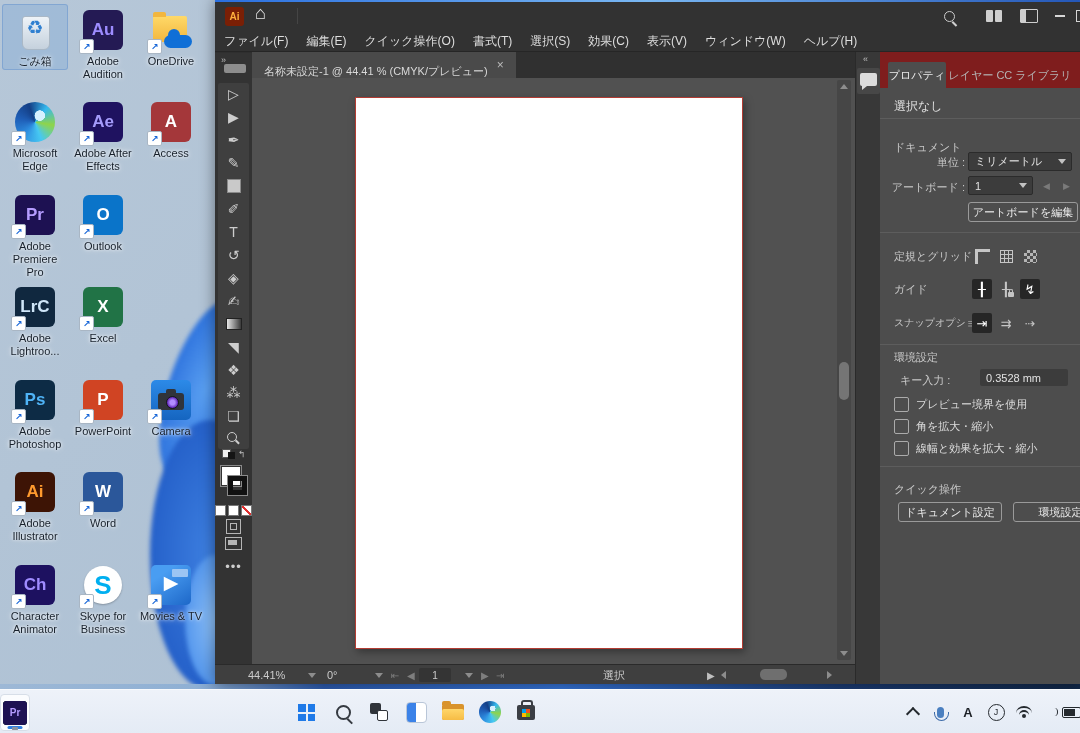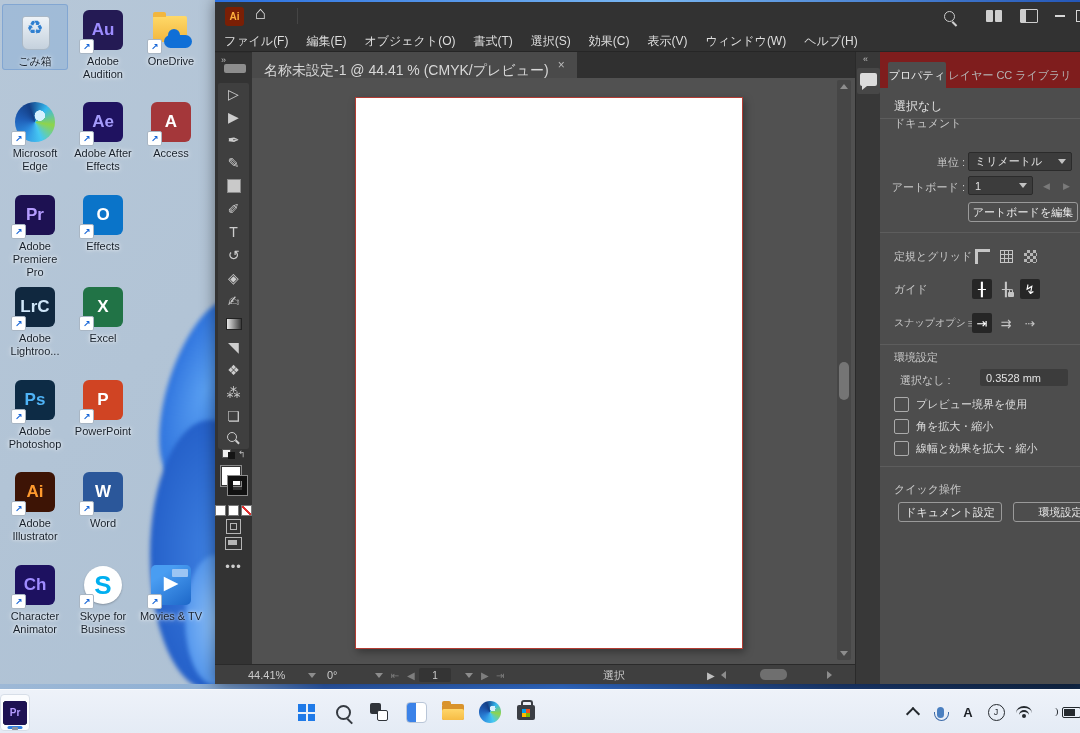--- a/index.html
+++ b/index.html
@@ -95,21 +95,21 @@
   .cs.none{background:linear-gradient(45deg,#fff 42%,#e03030 42% 58%,#fff 58%);}
   .dmode{width:13px;height:13px;border:1px solid #b5b5b5;}
   .dmode::before{content:"";display:block;margin:3px;width:5px;height:5px;border:1px solid #b5b5b5;}
   .smode{width:15px;height:11px;border:1px solid #b5b5b5;}
   .smode::before{content:"";display:block;margin:2px;width:9px;height:5px;background:#b5b5b5;}
   .dots{font-size:13px;color:#cdcdcd;letter-spacing:1px;}
   
   #canvasreg{position:absolute;left:37px;top:52px;width:603px;height:612px;background:#303030;}
   #tabbar{position:absolute;left:0;top:0;width:100%;height:26px;background:#303030;border-bottom:1px solid #232323;}
   .doc-tab{position:absolute;left:0;top:0;height:26px;background:#4a4a4a;display:flex;align-items:center;padding:0 12px;gap:9px;}
-  .doc-tab-title{font-size:14px;color:#d8d8d8;white-space:nowrap;margin-top:12px;}
+  .doc-tab-title{font-size:11px;color:#d8d8d8;white-space:nowrap;margin-top:12px;}
   .doc-tab-close{font-size:12px;color:#bbb;}
   #canvas{position:absolute;left:0;top:26px;width:603px;height:586px;background:#515151;}
   #artboard{position:absolute;left:103px;top:19px;width:386px;height:550px;background:#ffffff;
     border:1px solid #b23b32;box-shadow:2px 3px 8px rgba(0,0,0,.35);}
   .vscroll{position:absolute;left:585px;top:2px;width:14px;height:580px;background:#464646;border-radius:2px;}
   .vthumb{position:absolute;left:2px;top:282px;width:10px;height:38px;background:#757575;border-radius:5px;}
   .car{width:0;height:0;border-left:4px solid transparent;border-right:4px solid transparent;}
   .car-u{border-bottom:5px solid #8d8d8d;}
   .car-d{border-top:5px solid #8d8d8d;}
   .carx{width:0;height:0;border-top:4px solid transparent;border-bottom:4px solid transparent;}
@@ -255,21 +255,21 @@
           <span class="atile" style="background:#1d1152;color:#b59cff">Pr</span>
           <span class="sc"></span>
         </div>
       <div class="dlabel">Adobe Premiere Pro</div>
     </div>
     <div class="dicon" style="left:71px;top:193px">
       <div class="dimg">
           <span class="atile" style="background:#0a74c9;color:#ffffff">O</span>
           <span class="sc"></span>
         </div>
-      <div class="dlabel">Effects</div>
+      <div class="dlabel">Outlook</div>
     </div>
 
     <div class="dicon" style="left:3px;top:285px">
       <div class="dimg">
           <span class="atile" style="background:#10283f;color:#cfe6f8">LrC</span>
           <span class="sc"></span>
         </div>
       <div class="dlabel">Adobe Lightroo...</div>
     </div>
     <div class="dicon" style="left:71px;top:285px">
@@ -286,20 +286,30 @@
           <span class="sc"></span>
         </div>
       <div class="dlabel">Adobe Photoshop</div>
     </div>
     <div class="dicon" style="left:71px;top:378px">
       <div class="dimg">
           <span class="atile" style="background:#d04423;color:#ffffff">P</span>
           <span class="sc"></span>
         </div>
       <div class="dlabel">PowerPoint</div>
+    </div>
+    <div class="dicon" style="left:139px;top:378px">
+      <div class="dimg">
+          <span class="cam-tile"></span>
+          <span class="cam-body">
+            <span class="cam-lens"></span>
+          </span>
+          <span class="sc"></span>
+        </div>
+      <div class="dlabel">Camera</div>
     </div>
 
     <div class="dicon" style="left:3px;top:470px">
       <div class="dimg">
           <span class="atile" style="background:#3d1405;color:#ff9a2e">Ai</span>
           <span class="sc"></span>
         </div>
       <div class="dlabel">Adobe Illustrator</div>
     </div>
     <div class="dicon" style="left:71px;top:470px">
@@ -361,21 +371,21 @@
         </span>
       <span class="winbtn" style="left:856px">
           <span class="maxz"></span>
         </span>
     </div>
 
     <div id="menubar">
 
     <span class="menu-item">ファイル(F)</span>
         <span class="menu-item">編集(E)</span>
-        <span class="menu-item">オブジェクト(O)</span>
+        <span class="menu-item">クイック操作(O)</span>
         <span class="menu-item">書式(T)</span>
         <span class="menu-item">選択(S)</span>
         <span class="menu-item">効果(C)</span>
         <span class="menu-item">表示(V)</span>
         <span class="menu-item">ウィンドウ(W)</span>
         <span class="menu-item">ヘルプ(H)</span>
       </div>
 
     <div id="tooldock">
       <span class="dock-expand">»</span>
@@ -497,21 +507,21 @@
 
     <div id="props">
       <div class="ptabs">
         <span class="ptab active" style="left:8px;width:58px">プロパティ</span>
         <span class="ptab" style="left:68px;width:46px">レイヤー</span>
         <span class="ptab" style="left:116px;width:76px">CC ライブラリ</span>
       </div>
       <span class="plabel" style="left:14px;top:46px;font-size:12px;color:#e0e0e0">選択なし</span>
       <span class="pdiv" style="top:66px"></span>
 
-      <span class="plabel" style="left:14px;top:64px">ドキュメント</span>
+      <span class="plabel" style="left:14px;top:88px">ドキュメント</span>
       <span class="plabel" style="right:115px;top:103px">単位 :</span>
       <span class="psel" style="left:88px;top:100px;width:104px">
         <span>ミリメートル</span>
         <span class="car car-d"></span>
       </span>
       <span class="plabel" style="right:115px;top:128px">アートボード :</span>
       <span class="psel" style="left:88px;top:124px;width:65px">
         <span>1</span>
         <span class="car car-d"></span>
       </span>
@@ -549,21 +559,21 @@
         </span>
       <span class="ibtn" style="left:116px;top:261px">
           <span class="g">⇉</span>
         </span>
       <span class="ibtn" style="left:140px;top:261px">
           <span class="g">⇢</span>
         </span>
       <span class="pdiv" style="top:292px"></span>
 
       <span class="plabel" style="left:14px;top:298px">環境設定</span>
-      <span class="plabel" style="left:20px;top:321px">選択なし :</span>
+      <span class="plabel" style="left:20px;top:321px">キー入力 :</span>
       <span class="pfield" style="left:100px;top:317px;width:88px">0.3528 mm</span>
       <div class="cbhost" style="top:344px">
 
           <label class="cbrow">
             <span class="cbox"></span>
             <span class="cblabel">プレビュー境界を使用</span>
           </label>
 
           <label class="cbrow">
             <span class="cbox"></span>

